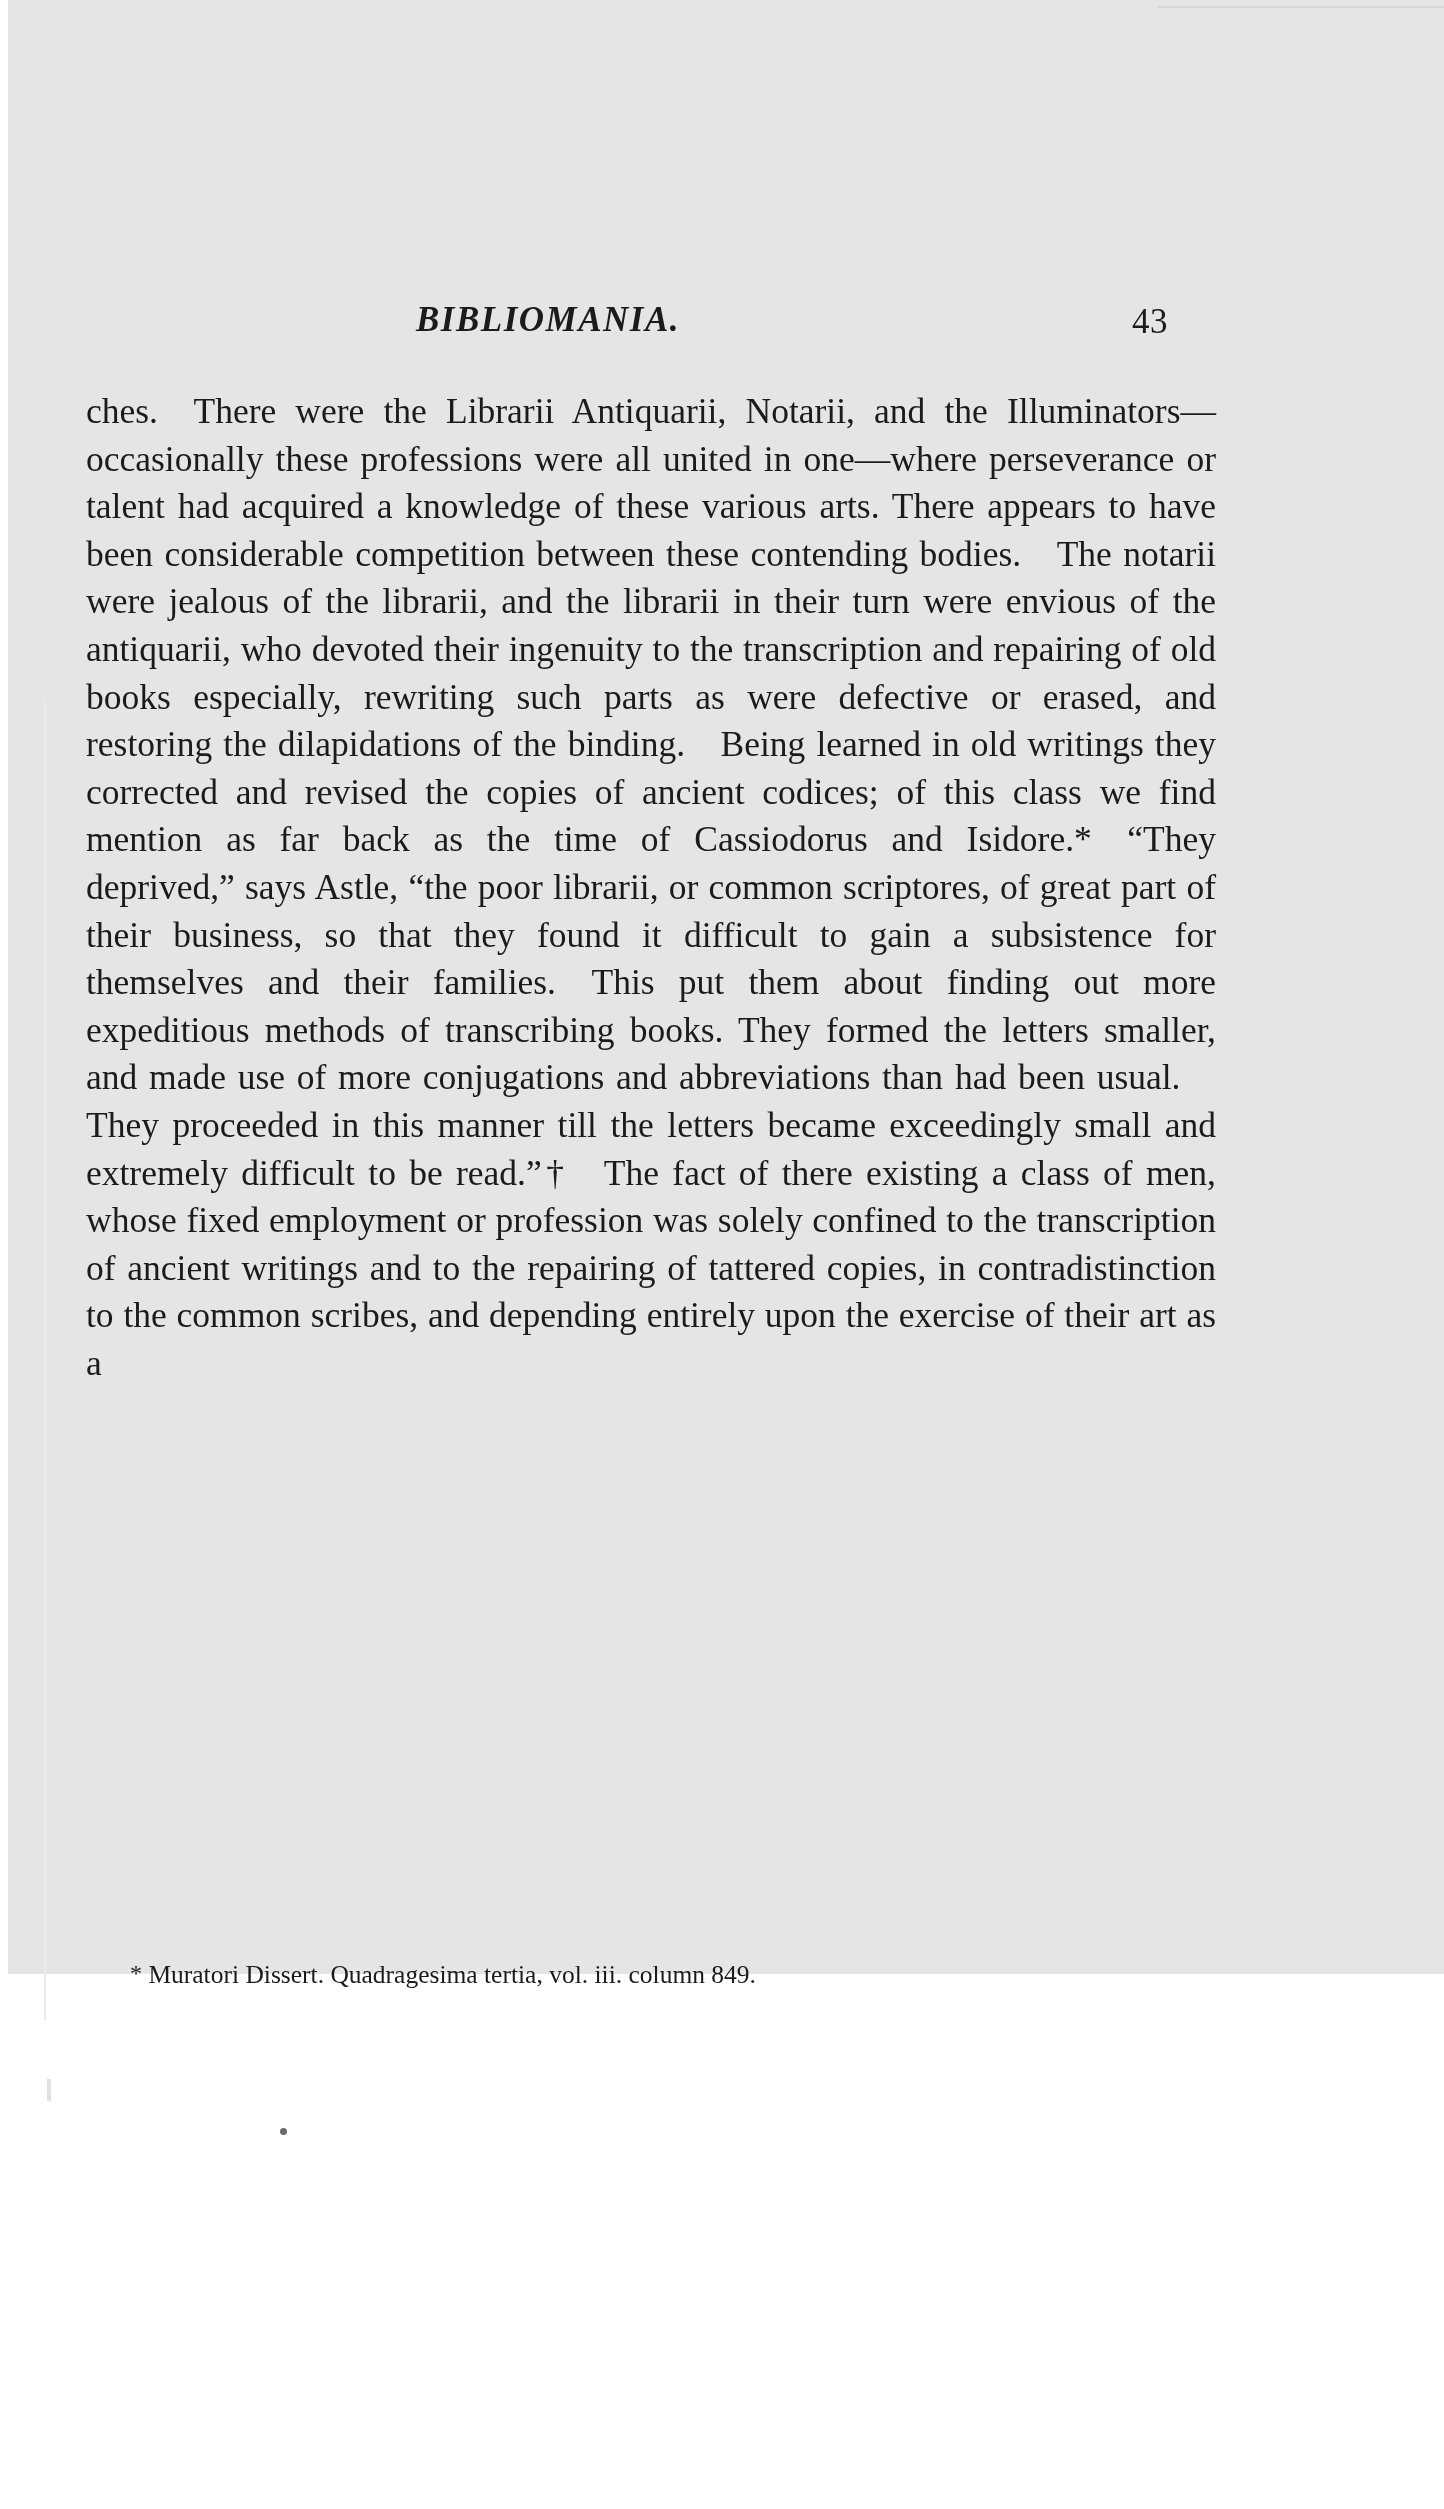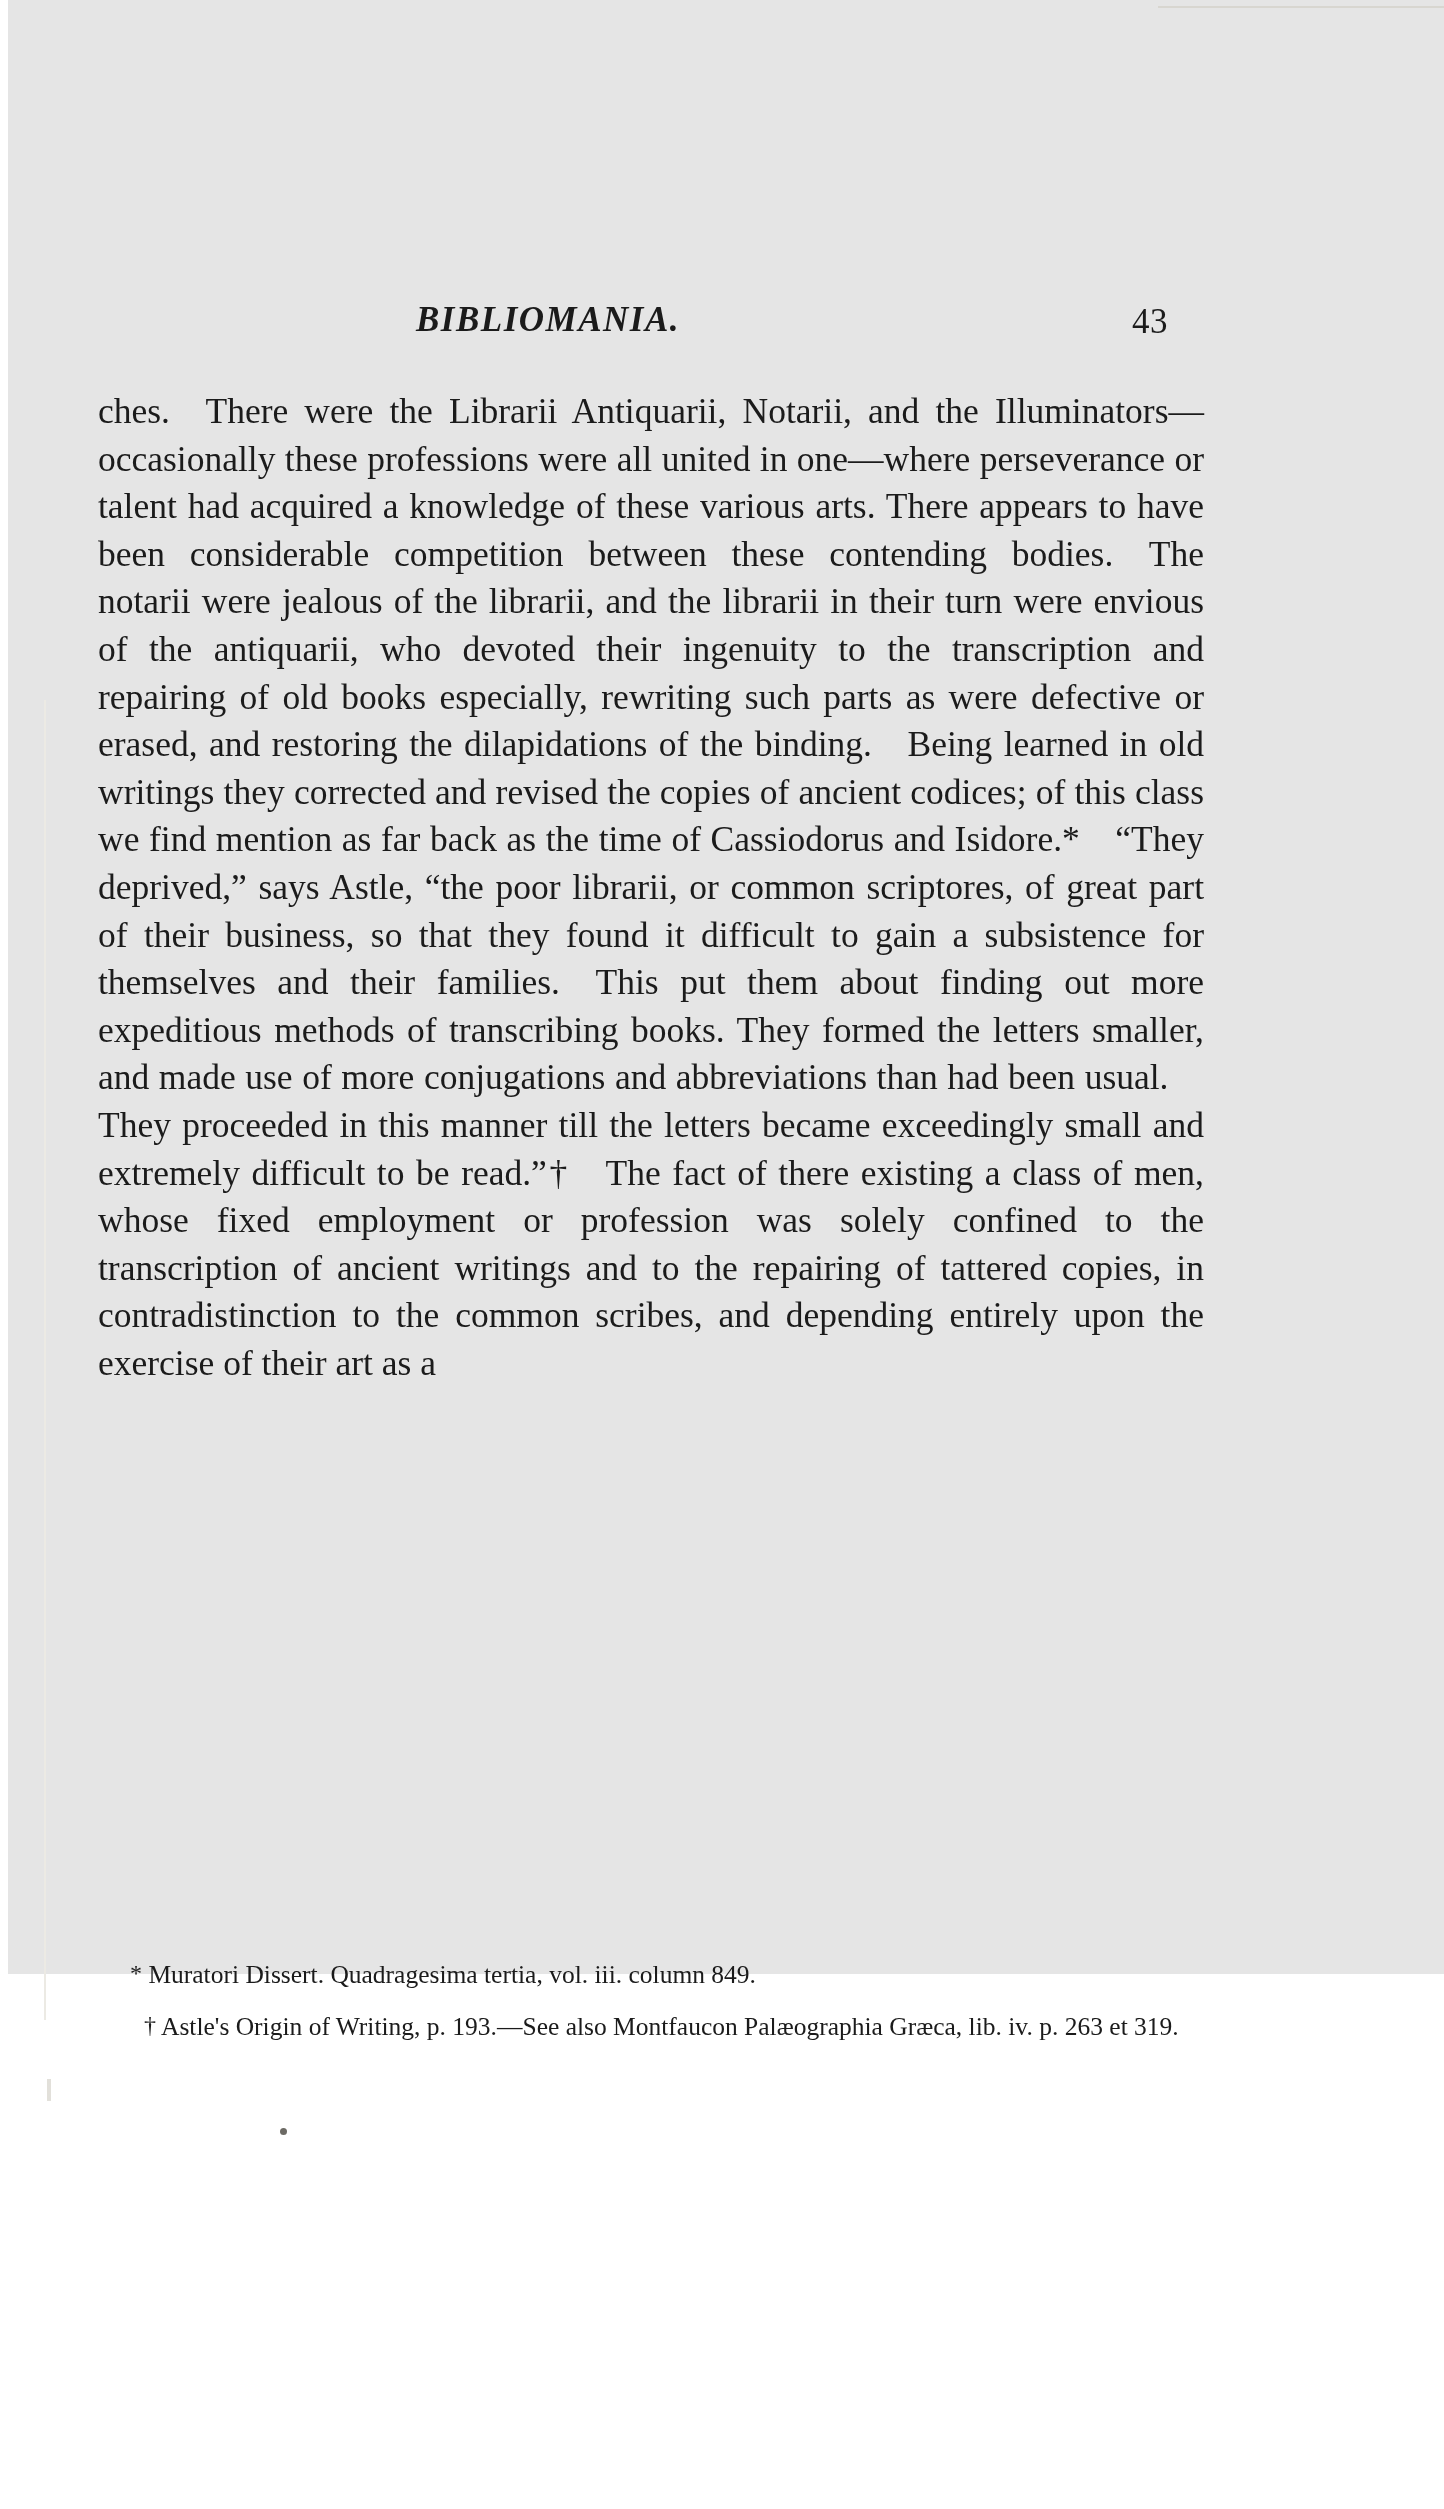--- a/index.html
+++ b/index.html
@@ -63,21 +63,21 @@
     font-weight: 400;
     letter-spacing: 0.5px;
   }
   .body-text {
     font-size: 35.5px;
     line-height: 47.6px;
     text-align: justify;
     text-justify: inter-word;
     -webkit-hyphens: none;
     hyphens: none;
-    margin: 12px;
+    margin: 0;
   }
   .body-text p {
     margin: 0;
     text-align: justify;
   }
   .body-text p:last-child {
     text-align: justify;
   }
   .footnotes {
     position: absolute;
@@ -139,22 +139,18 @@
       <p>ches. There were the Librarii Antiquarii, Notarii, and the Illuminators—occasionally these professions were all united in one—where perseverance or talent had acquired a knowledge of these various arts. There appears to have been considerable competition between these contending bodies. The notarii were jealous of the librarii, and the librarii in their turn were envious of the antiquarii, who devoted their ingenuity to the transcription and repairing of old books especially, rewriting such parts as were defective or erased, and restoring the dilapidations of the binding. Being learned in old writings they corrected and revised the copies of ancient codices; of this class we find mention as far back as the time of Cassiodorus and Isidore.* “They deprived,” says Astle, “the poor librarii, or common scriptores, of great part of their business, so that they found it difficult to gain a subsistence for themselves and their families. This put them about finding out more expeditious methods of transcribing books. They formed the letters smaller, and made use of more conjugations and abbreviations than had been usual. They proceeded in this manner till the letters became exceedingly small and extremely difficult to be read.”† The fact of there existing a class of men, whose fixed employment or profession was solely confined to the transcription of ancient writings and to the repairing of tattered copies, in contradistinction to the common scribes, and depending entirely upon the exercise of their art as a</p>
     </div>
 
   </div>
 
   <div class="footnotes">
     <p class="footnote first">
       <span class="marker">*</span>
       <span>Muratori Dissert. Quadragesima tertia, vol. iii. column 849.</span>
     </p>
-    <p class="footnote second">
-      <span class="marker">†</span>
-      <span>Astle's Origin of Writing, p. 193.—See also Montfaucon Palæographia Græca, lib. iv. p. 263 et 319.</span>
-    </p>
   </div>
 
   <div class="speck"></div>
   <div class="speck2"></div>
 
 </div>
 
 </body></html>

